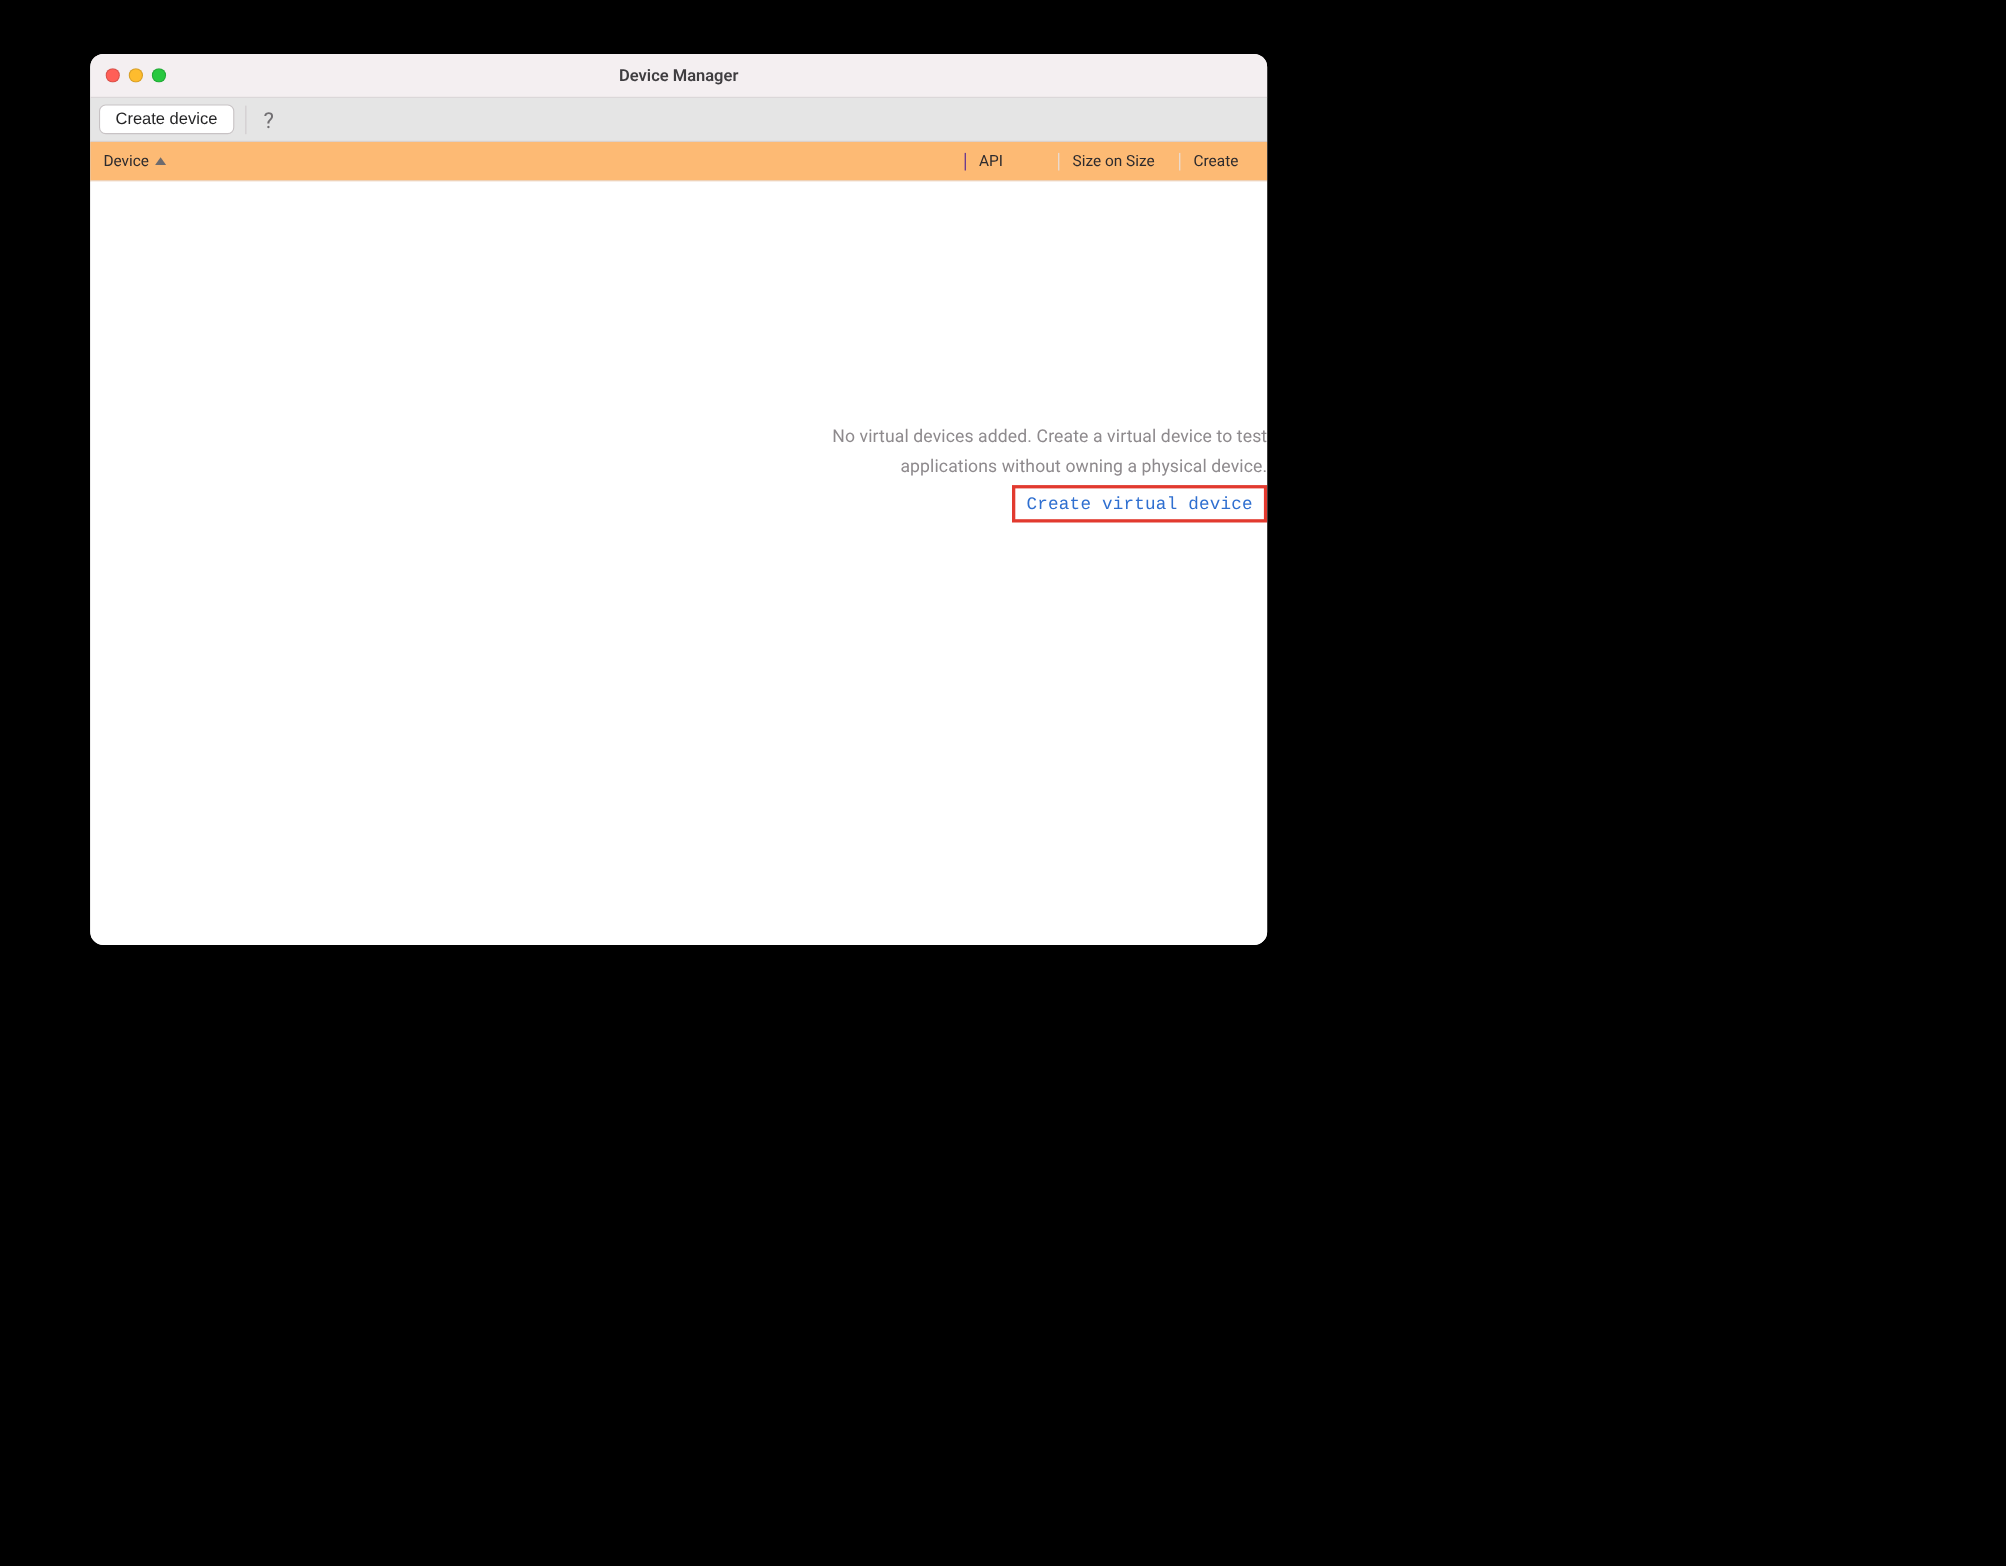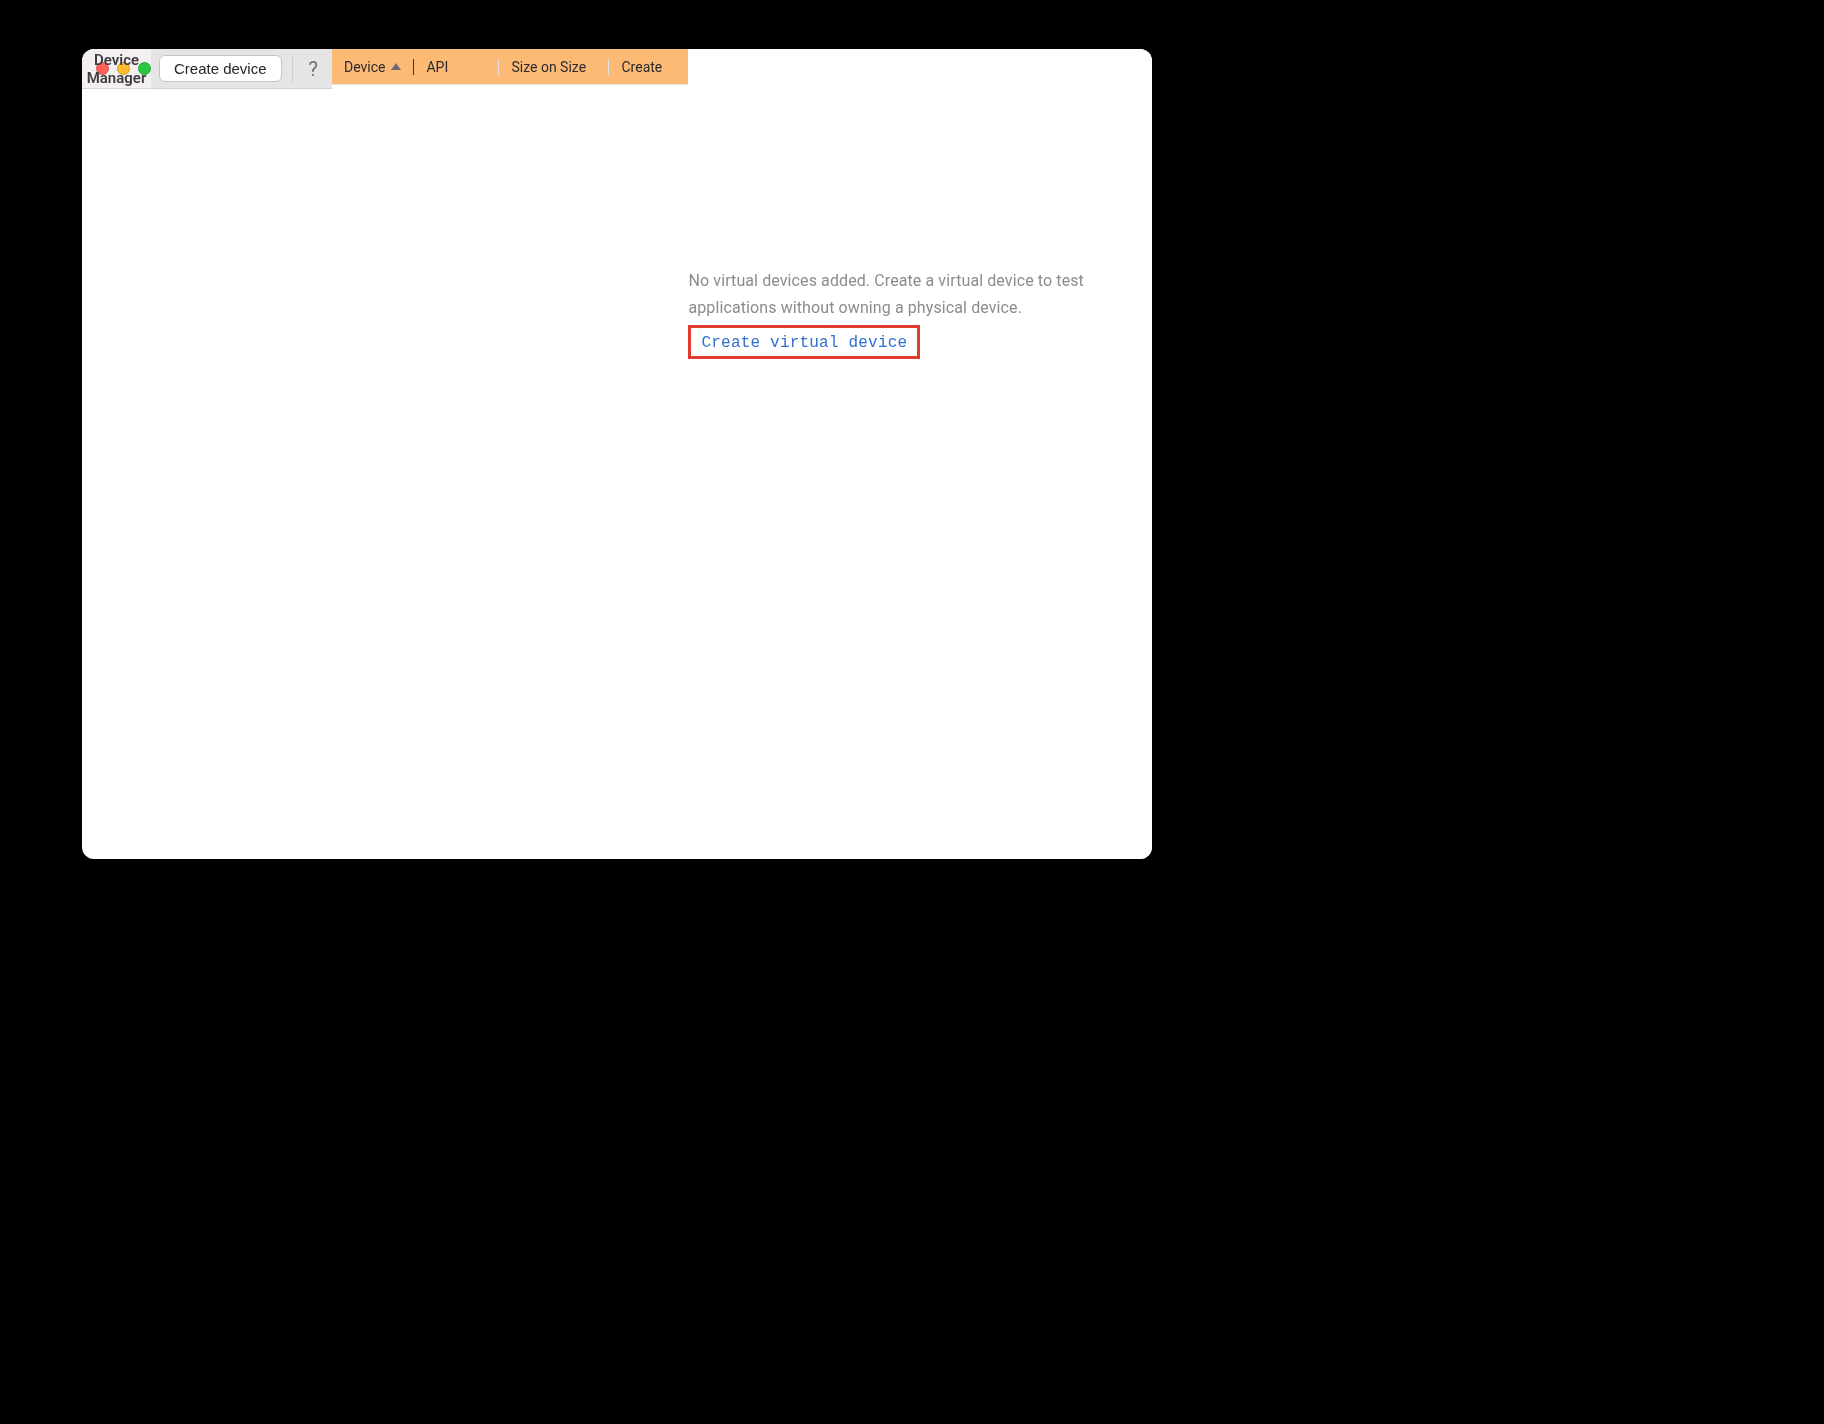--- a/index.html
+++ b/index.html
@@ -9,21 +9,21 @@
     position: absolute;
     left: 82px;
     top: 49px;
     width: 1070px;
     height: 810px;
     background: #ffffff;
     border-radius: 12px;
     box-shadow: 0 20px 60px rgba(0,0,0,0.6), 0 0 0 1px rgba(0,0,0,0.15);
     overflow: hidden;
     display: flex;
-    flex-direction: row;
+    flex-direction: column;
   }
   .titlebar {
     height: 40px;
     background: #f4eff1;
     border-bottom: 1px solid #d9d4d6;
     display: flex;
     align-items: center;
     position: relative;
   }
   .traffic-lights {
@@ -96,21 +96,21 @@
   }
   .content {
     flex: 1 1 auto;
     background: #ffffff;
     position: relative;
   }
   .empty-state {
     position: absolute;
     left: 0; right: 0;
     top: 218px;
-    text-align: left;
+    text-align: right;
   }
   .empty-text {
     color: #8e8a8d;
     font-size: 16px;
     line-height: 1.7;
     letter-spacing: 0.1px;
   }
   .link-wrap {
     display: inline-block;
     margin-top: 4px;

